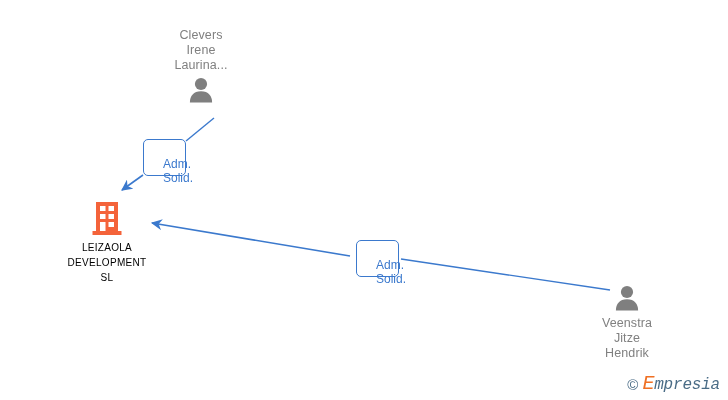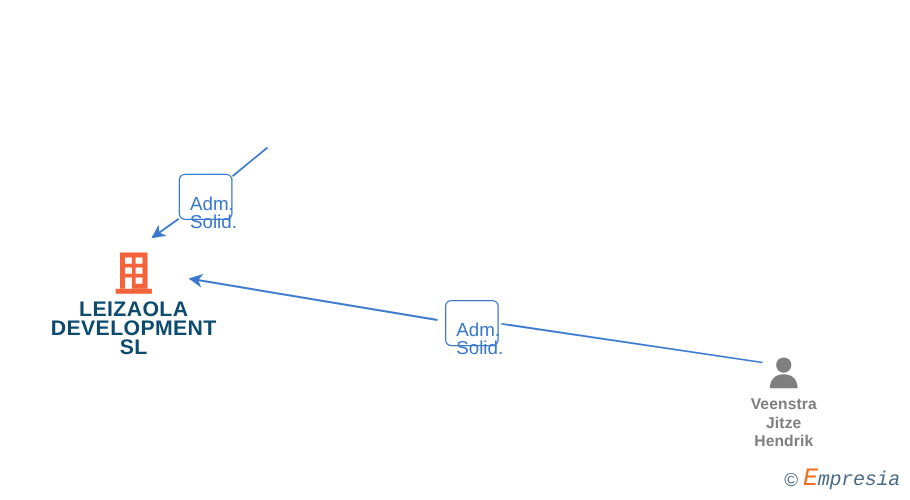--- a/index.html
+++ b/index.html
@@ -45,40 +45,40 @@
   .node-company {
     position: absolute;
     width: 170px;
     text-align: center;
   }
   .company-icon {
     display: block;
     margin: 0 auto;
   }
   .company-label {
-    font-size: 17px;
+    font-size: 10px;
     line-height: 15px;
-    color: #0c4a6e;
-    font-weight: bold;
+    color: #000000;
+    font-weight: normal;
     white-space: pre-line;
     letter-spacing: 0.3px;
   }
 
   
   .edge-badge {
     position: absolute;
     box-sizing: border-box;
     border: 1.4px solid #3b79cd;
     border-radius: 5px;
     background: #ffffff;
     color: #3b79cd;
-    font-size: 15px;
+    font-size: 12px;
     line-height: 14px;
     text-align: center;
-    padding: 3px 6px 4px 8px;
+    padding: 3px 6px 4px 19px;
     white-space: pre-line;
   }
 
   
   #watermark {
     position: absolute;
     right: 8px;
     bottom: 6px;
     display: flex;
     align-items: center;
@@ -119,22 +119,31 @@
       <path d="M 214 118 L 186 141" stroke="#3b79cd" stroke-width="1.4" fill="none"></path>
       <path d="M 143 175 L 122 190" stroke="#3b79cd" stroke-width="1.6" fill="none" marker-end="url(#arrow-blue)"></path>
     </g>
 
     <g>
       <path d="M 610 290 L 401 259" stroke="#3b79cd" stroke-width="1.4" fill="none"></path>
       <path d="M 350 256 L 152 223" stroke="#3b79cd" stroke-width="1.6" fill="none" marker-end="url(#arrow-blue)"></path>
     </g>
   </svg>
 
+  <div class="node-person" style="left:131px; top:28px;">
+    <div class="person-label">Clevers
+Irene
+Laurina...</div>
+    <svg class="person-icon" width="30" height="30" viewBox="0 0 30 30" style="margin-top:2px;">
+      <circle cx="15" cy="9" r="6.1" fill="#7f7f7f"></circle>
+      <path d="M 15 16.3 C 7.6 16.3 3.9 21.0 3.9 27.5 L 26.1 27.5 C 26.1 21.0 22.4 16.3 15 16.3 Z" fill="#7f7f7f"></path>
+    </svg>
+  </div>
 
-  <div class="node-person" style="left:557px; top:283px;font-weight:bold;">
+  <div class="node-person" style="left:557px; top:283px;">
     <svg class="person-icon" width="30" height="30" viewBox="0 0 30 30">
       <circle cx="15" cy="9" r="6.1" fill="#7f7f7f"></circle>
       <path d="M 15 16.3 C 7.6 16.3 3.9 21.0 3.9 27.5 L 26.1 27.5 C 26.1 21.0 22.4 16.3 15 16.3 Z" fill="#7f7f7f"></path>
     </svg>
     <div class="person-label" style="margin-top:3px;">Veenstra
 Jitze
 Hendrik</div>
   </div>
 
   <div class="node-company" style="left:22px; top:200px;">

